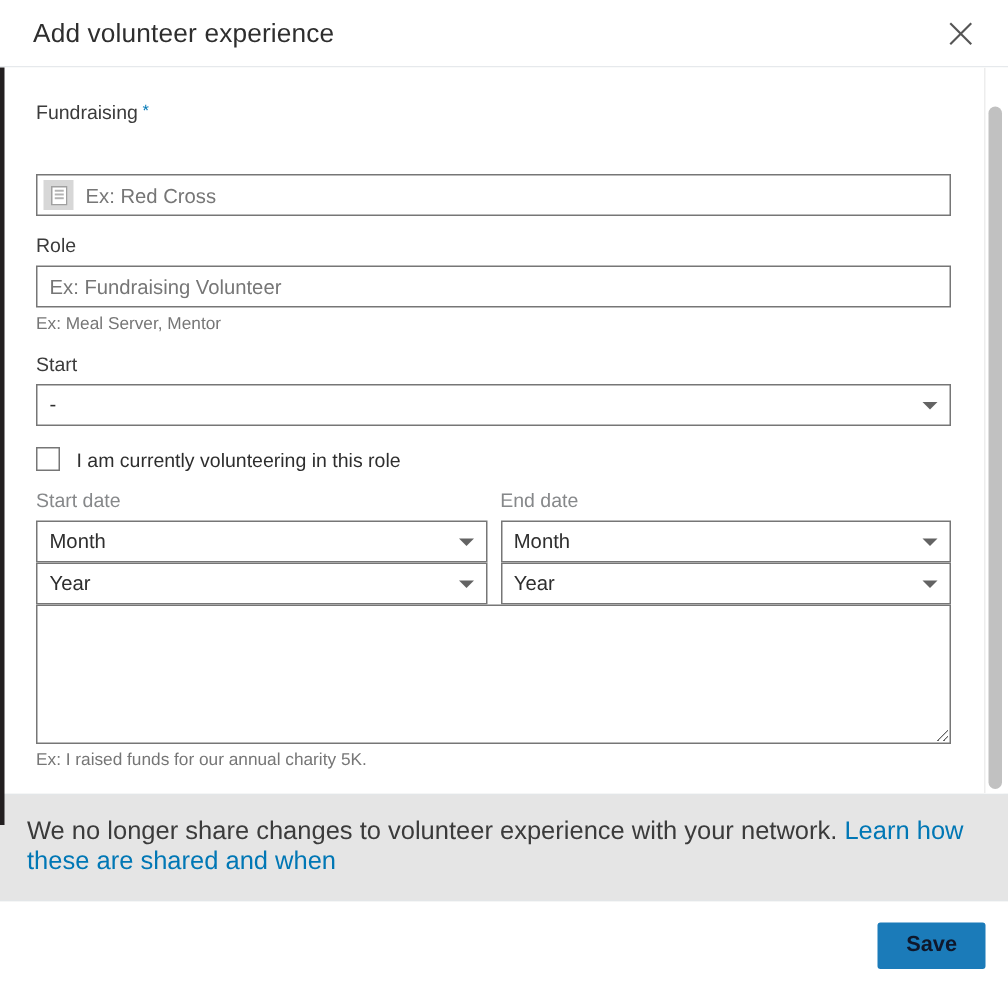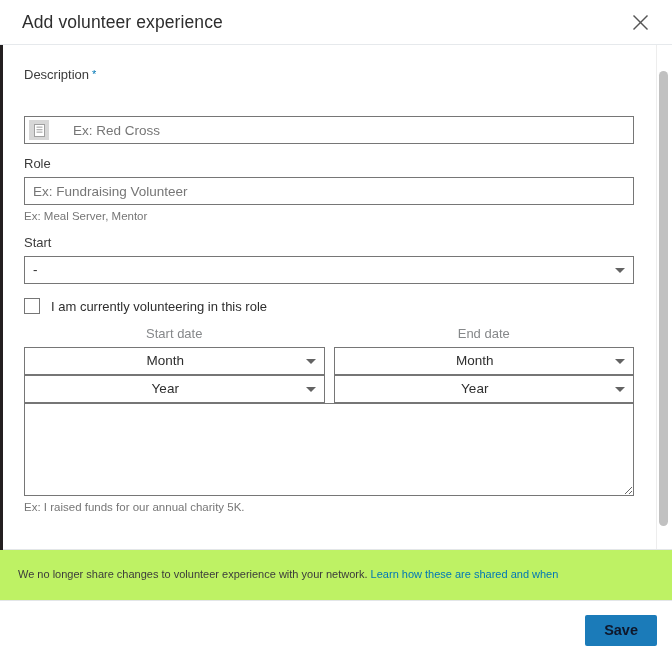--- a/index.html
+++ b/index.html
@@ -111,21 +111,21 @@
     font-size: 13.5px;
     color: #2e2e2e;
     padding: 0 8px;
     border-radius: 0;
     outline: none;
   }
   .text-input::placeholder { color: #767676; opacity: 1; }
 
   
   .org-wrap { position: relative; }
-  .org-wrap .text-input { padding-left: 48px; margin-top: 33px; }
+  .org-wrap .text-input { padding-left: 32px; margin-top: 33px; }
   .org-icon {
     position: absolute;
     left: 5px;
     top: 4px;
     width: 20px;
     height: 20px;
     background: #d7d7d7;
     display: flex;
     align-items: center;
     justify-content: center;
@@ -190,21 +190,20 @@
     color: #2e2e2e;
     margin-left: 11px;
     cursor: pointer;
   }
 
   
   .date-row {
     display: flex;
     gap: 9px;
     margin-top: 0;
-    text-align: center;
   }
   .date-col { flex: 1 1 0; min-width: 0; }
   .date-col .select-wrap { }
 
   
   .desc-area {
     display: block;
     width: 100%;
     height: 93px;
     box-sizing: border-box;
@@ -237,26 +236,26 @@
     width: 9px;
     height: 455px;
     background: #c1c1c1;
     border-radius: 5px;
     cursor: pointer;
   }
 
   
   .notice {
     flex: 0 0 auto;
-    background: #bef264;
+    background: #e5e5e5;
     border-top: 1px solid #e3e6e8;
     border-bottom: 1px solid #e3e6e8;
     padding: 14px 24px 16px 18px;
     box-sizing: border-box;
-    font-size: 11px;
+    font-size: 17px;
     line-height: 20px;
     color: #3b3b3b;
   }
   .notice a {
     color: #0077b5;
     text-decoration: none;
     cursor: pointer;
   }
 
   
@@ -301,21 +300,21 @@
     </button>
   </div>
 
   <div class="left-strip"></div>
 
   <div class="scroll-area">
     <div class="form-body">
 
       <div class="field-group">
         <label class="field-label">
-          <span>Description</span><span class="req-star">*</span>
+          <span>Fundraising</span><span class="req-star">*</span>
         </label>
         <div class="org-wrap">
           <span class="org-icon">
             <svg width="11" height="13" viewBox="0 0 11 13" aria-hidden="true">
               <rect x="0.5" y="0.5" width="10" height="12" fill="#ffffff" stroke="#a0a0a0" stroke-width="1"></rect>
               <rect x="2.5" y="2.5" width="6" height="1.3" fill="#b3b3b3"></rect>
               <rect x="2.5" y="5" width="6" height="1.3" fill="#b3b3b3"></rect>
               <rect x="2.5" y="7.5" width="6" height="1.3" fill="#b3b3b3"></rect>
             </svg>
           </span>

